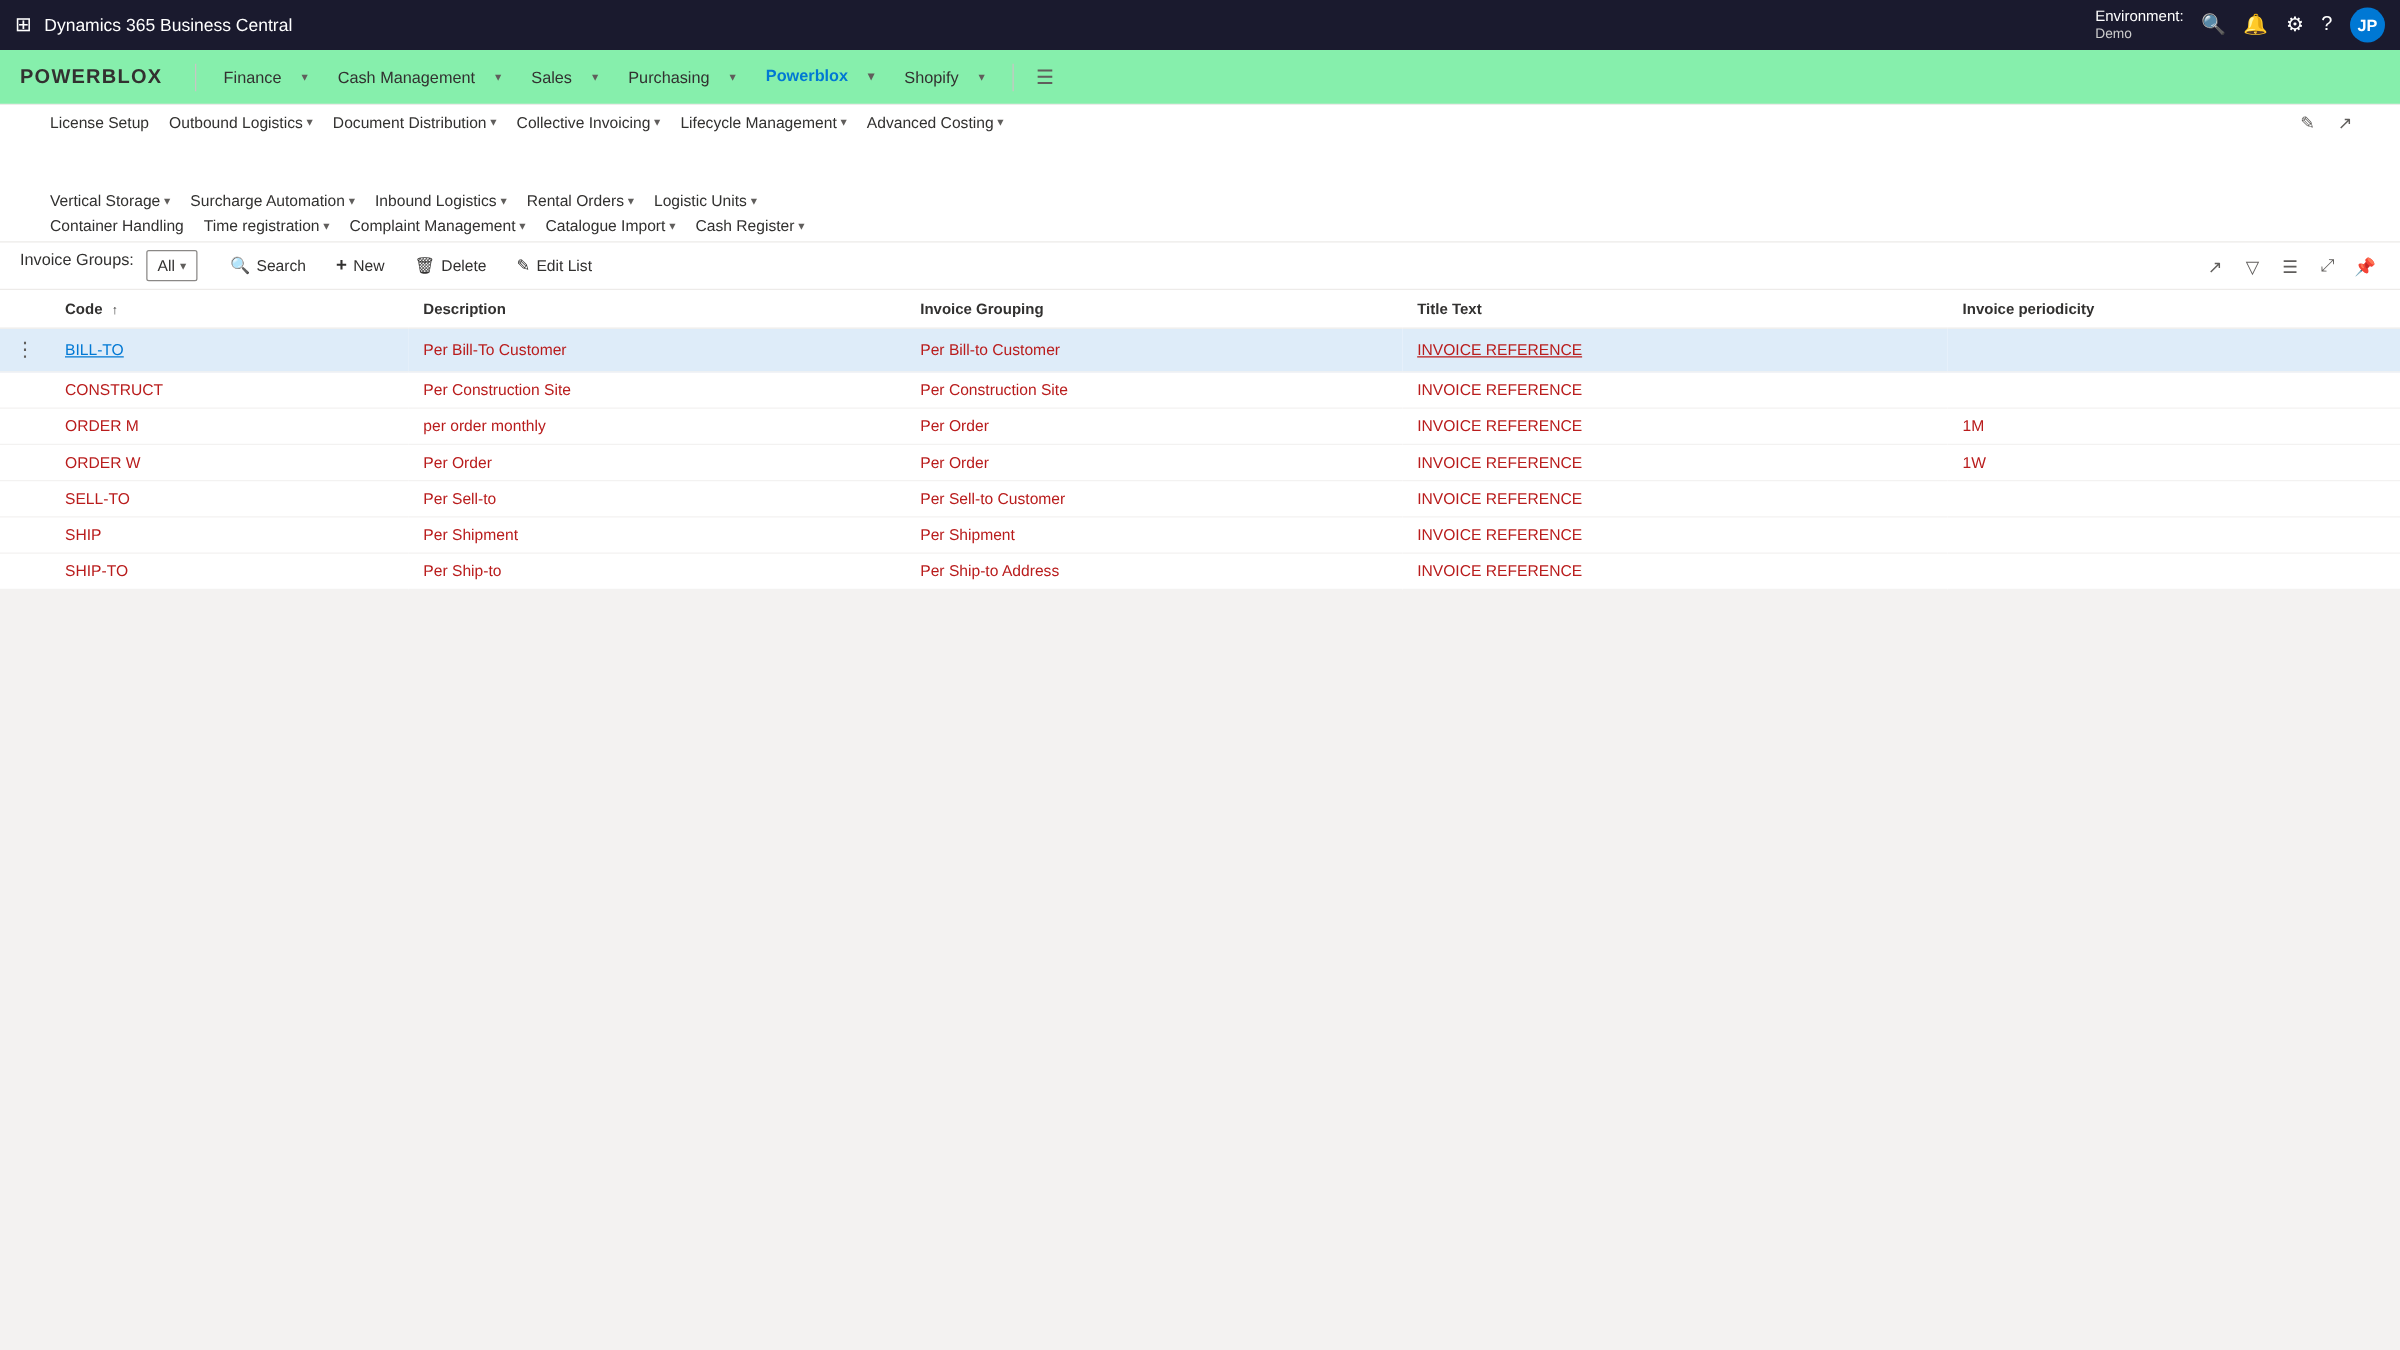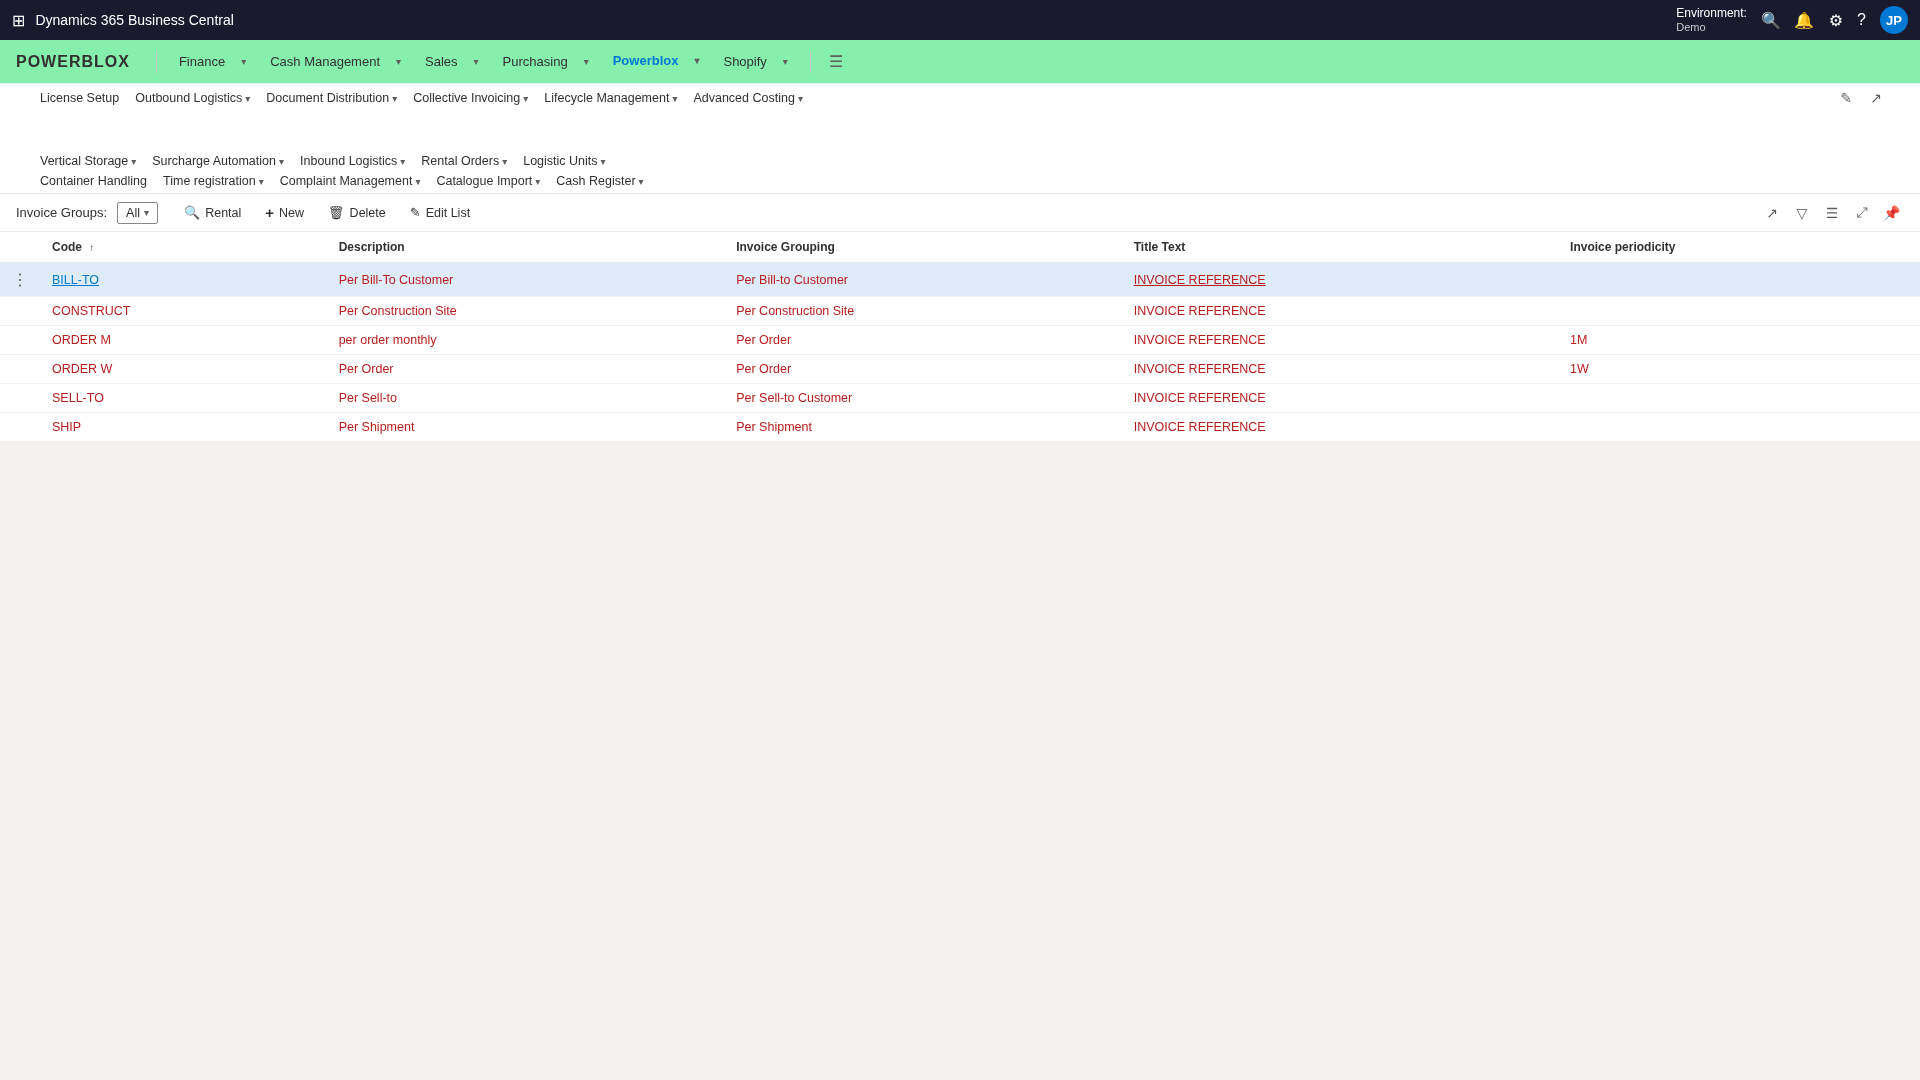--- a/index.html
+++ b/index.html
@@ -107,21 +107,20 @@
       font-size: 14px;
       border-radius: 2px;
     }
 
     
     .toolbar {
       background: #fff;
       border-bottom: 1px solid #edebe9;
       padding: 6px 16px;
       display: flex;
-      align-items: center;
       gap: 4px;
     }
     .toolbar-label {
       font-size: 13px;
       color: #323130;
       margin-right: 6px;
       font-weight: 500;
     }
     .toolbar-dropdown {
       display: flex;
@@ -340,21 +339,21 @@
 </div>
 
 <div class="toolbar">
   <span class="toolbar-label">Invoice Groups:</span>
   <div class="toolbar-dropdown">
     <span>All</span>
     <span class="chevron-down">▾</span>
   </div>
   <button class="toolbar-btn">
     <span class="toolbar-btn-icon">🔍</span>
-    <span>Rental</span>
+    <span>Search</span>
   </button>
   <button class="toolbar-btn">
     <span class="toolbar-btn-icon" style="font-size:15px;font-weight:600;">+</span>
     <span>New</span>
   </button>
   <button class="toolbar-btn">
     <span class="toolbar-btn-icon">🗑</span>
     <span>Delete</span>
   </button>
   <button class="toolbar-btn">
@@ -435,17 +434,25 @@
           <td></td>
         </tr>
         <tr>
           <td class="row-actions"></td>
           <td>SHIP</td>
           <td>Per Shipment</td>
           <td>Per Shipment</td>
           <td>INVOICE REFERENCE</td>
           <td></td>
         </tr>
+        <tr>
+          <td class="row-actions"></td>
+          <td>SHIP-TO</td>
+          <td>Per Ship-to</td>
+          <td>Per Ship-to Address</td>
+          <td>INVOICE REFERENCE</td>
+          <td></td>
+        </tr>
       </tbody>
   </table>
 </div>
 
 <div class="content-area"></div>
 
 </body></html>

